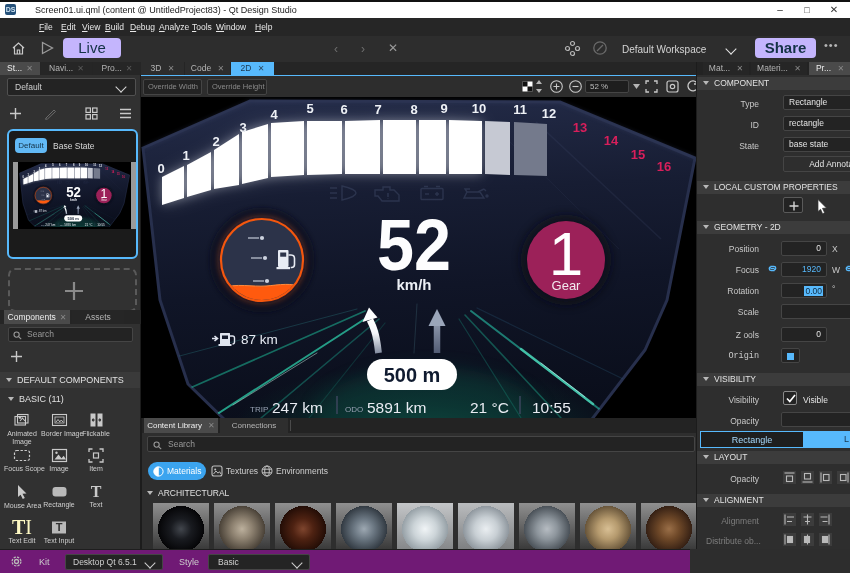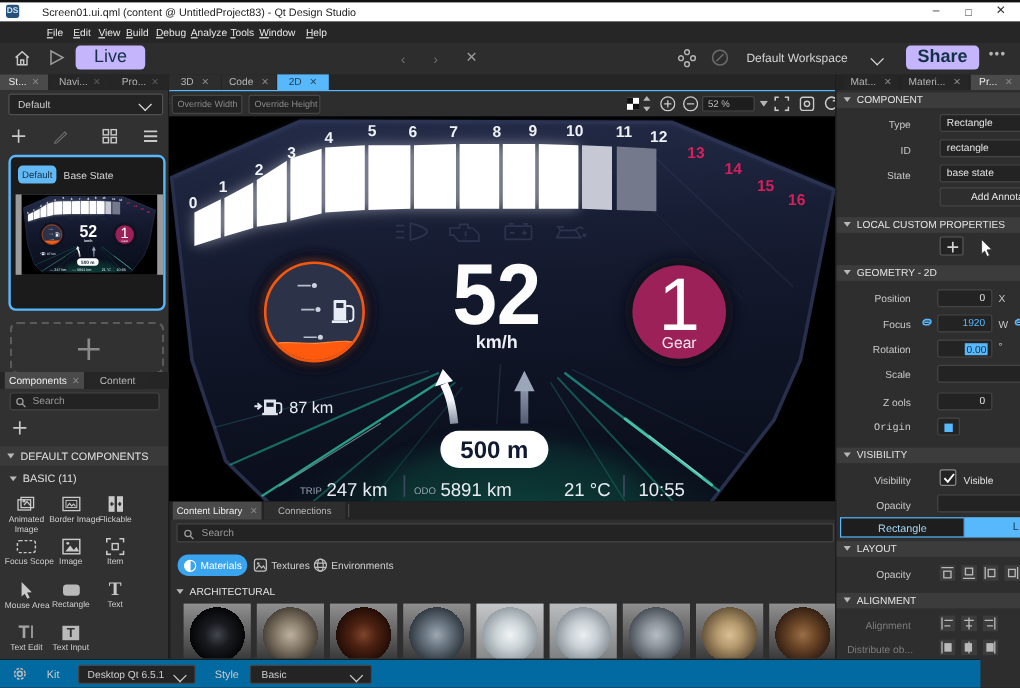--- a/index.html
+++ b/index.html
@@ -15,21 +15,21 @@
 #menubar{left:0;top:18px;width:850px;height:18px;background:#262626;color:#e8e8e8;font-size:8.5px;}
 #menubar span{position:absolute;top:4px;padding-left:33px;}
 #menubar u{text-decoration:underline;text-underline-offset:1px;}
 #toolbar{left:0;top:36px;width:850px;height:26px;background:#2d2d2d;color:#ccc;}
 .bluebtn{position:absolute;background:#c4b5fd;border-radius:4px;color:#143246;font-size:15px;text-align:center;}
 #crumb{position:absolute;left:122px;top:38px;width:199px;height:21px;background:#2a2a2a;border:1px solid #3a3a3a;color:#ddd;font-size:9px;line-height:19px;padding-left:9px;}
 .chev{display:inline-block;width:8px;height:8px;border-right:1.6px solid #e6e6e6;border-bottom:1.6px solid #e6e6e6;transform:rotate(45deg);}
 
 #leftpanel{left:0;top:62px;width:141px;height:487px;background:#313131;border-right:1px solid #1c1c1c;}
 #rightpanel{left:696px;top:62px;width:154px;height:487px;background:#2e2e2e;border-left:1px solid #1c1c1c;overflow:hidden;}
-#statusbar{left:0;top:549px;width:817px;height:24px;background:#0369a1;border-top:1px solid #1e1e1e;color:#ccc;font-size:9px;}
+#statusbar{left:0;top:549px;width:690px;height:24px;background:#701a75;border-top:1px solid #1e1e1e;color:#ccc;font-size:9px;}
 .tab{position:absolute;height:13px;font-size:8.5px;color:#b5b5b5;background:#262626;text-align:center;line-height:13px;}
 .tab.on{background:#4a4a4a;color:#eee;}
 .tabx{color:#888;font-size:8px;margin-left:4px;}
 .field{position:absolute;background:#232323;border:1px solid #454545;border-radius:2px;color:#cfcfcf;font-size:8.5px;}
 .hdr{position:absolute;left:0;width:100%;height:13px;background:#3c3c3c;color:#e2e2e2;font-size:8.5px;line-height:13px;}
 .tri{display:inline-block;width:0;height:0;border-left:3.5px solid transparent;border-right:3.5px solid transparent;border-top:4.5px solid #b8b8b8;margin:0 5px 1px 6px;}
 .lbl{position:absolute;color:#c9c9c9;font-size:8.5px;}
 .clabel{font-size:7px;color:#cfcfcf;text-align:center;line-height:8px;margin-top:2px;white-space:nowrap;}
 svg text{font-family:"Liberation Sans",sans-serif;}
 </style>
@@ -124,21 +124,21 @@
   </div>
 
   <div class="abs" style="left:8px;top:206px;width:129px;height:44px;border:2px dashed #5a5a5a;border-radius:7px;">
     <svg style="position:absolute;left:54px;top:11px;" width="20" height="20" viewBox="0 0 20 20">
           <path d="M10 1 V19 M1 10 H19" stroke="#8a8a8a" stroke-width="2.2"></path>
         </svg>
   </div>
 
   <div style="position:absolute;left:0;top:248px;width:141px;height:14px;background:#252525;"></div>
   <div class="tab on" style="left:4px;top:248px;width:66px;height:14px;line-height:14px;">Components<span class="tabx">✕</span></div>
-  <div class="tab" style="left:72px;top:248px;width:52px;height:14px;line-height:14px;">Content</div>
+  <div class="tab" style="left:72px;top:248px;width:52px;height:14px;line-height:14px;">Assets</div>
   <div class="field" style="left:8px;top:265px;width:125px;height:15px;line-height:13px;color:#999;padding-left:18px;">Search
     <svg style="position:absolute;left:4px;top:3px;" width="9" height="9" viewBox="0 0 9 9">
           <circle cx="3.6" cy="3.6" r="2.6" fill="none" stroke="#999" stroke-width="1.1"></circle>
           <path d="M5.6 5.6 L8.2 8.2" stroke="#999" stroke-width="1.1"></path>
         </svg></div>
   <svg class="abs" style="left:10px;top:288px;" width="13" height="13" viewBox="0 0 13 13">
         <path d="M6.5 1 V12 M1 6.5 H12" stroke="#c9c9c9" stroke-width="1.4"></path>
       </svg>
   <div class="hdr" style="top:310px;height:16px;line-height:16px;background:#3a3a3a;"><span class="tri"></span><span style="font-size:9px;">DEFAULT COMPONENTS</span></div>
   <div class="abs" style="left:8px;top:332px;font-size:9px;color:#e0e0e0;"><span class="tri" style="margin-left:0;"></span>BASIC (11)</div>
@@ -211,21 +211,21 @@
       <svg style="display:block;margin:0 auto;" width="17" height="15" viewBox="0 0 17 15">
             <rect x="1.5" y="3" width="14" height="9.5" rx="3" fill="#b9b9b9"></rect>
           </svg>
       <div class="clabel">Rectangle</div>
     </div>
     <div style="position:absolute;left:74px;top:72px;width:36px;">
       <div style="font-family:'Liberation Serif',serif;font-weight:bold;font-size:16px;color:#c9c9c9;text-align:center;height:15px;line-height:15px;">T</div>
       <div class="clabel">Text</div>
     </div>
     <div style="position:absolute;left:0;top:108px;width:36px;">
-      <div style="font-family:Liberation Sans, sans-serif;font-weight:bold;font-size:15px;color:#a3a3a3;text-align:center;height:15px;line-height:15px;">T<span style="font-weight:normal;">I</span></div>
+      <div style="font-family:Liberation Serif, serif;font-weight:bold;font-size:20px;color:#fef9c3;text-align:center;height:15px;line-height:15px;">T<span style="font-weight:normal;">I</span></div>
       <div class="clabel">Text Edit</div>
     </div>
     <div style="position:absolute;left:37px;top:108px;width:36px;">
       <svg style="display:block;margin:0 auto;" width="16" height="15" viewBox="0 0 16 15">
             <rect x="1" y="1.5" width="14" height="12" fill="#b9b9b9"></rect>
             <text x="8" y="11" text-anchor="middle" font-family="Liberation Serif,serif" font-weight="bold" font-size="11" fill="#313131">T</text>
           </svg>
       <div class="clabel">Text Input</div>
     </div>
   </div>

